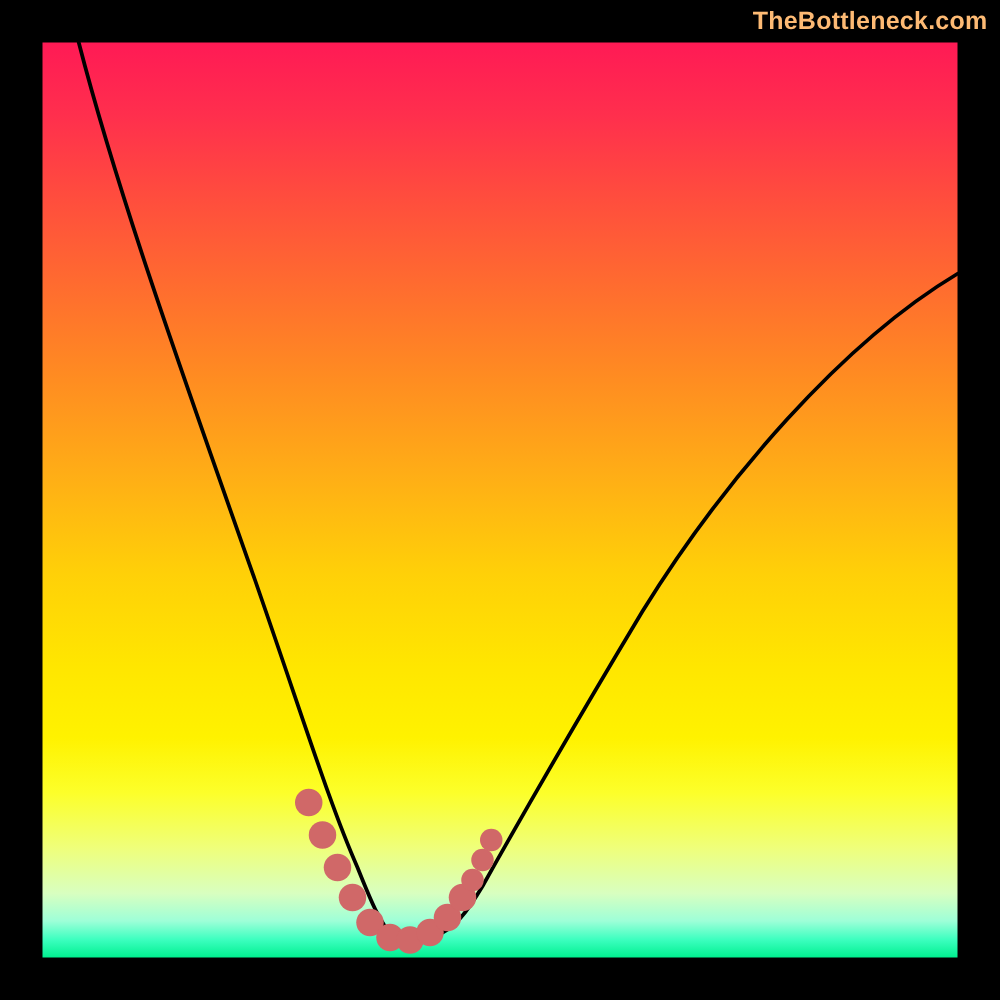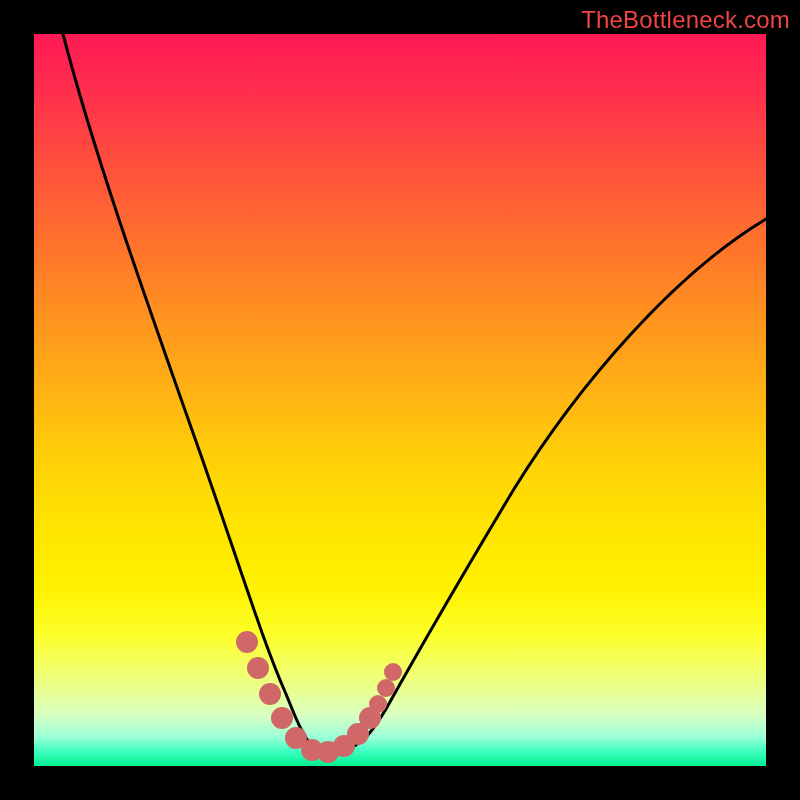--- a/index.html
+++ b/index.html
@@ -41,24 +41,24 @@
       #d8ffc0 93%,
       #9effd8 96%,
       #3effc0 98%,
       #00f090 100%
     );
   }
   .watermark {
     position: absolute;
     top: 6px;
     right: 10px;
-    color: #ef4444;
-    font-size: 24px;
+    color: #fdba74;
+    font-size: 20px;
     letter-spacing: 0.2px;
-    font-weight: 400;
+    font-weight: 700;
   }
   svg.curve {
     position: absolute;
     left: 34px;
     top: 34px;
     width: 732px;
     height: 732px;
     overflow: visible;
   }
 </style>

